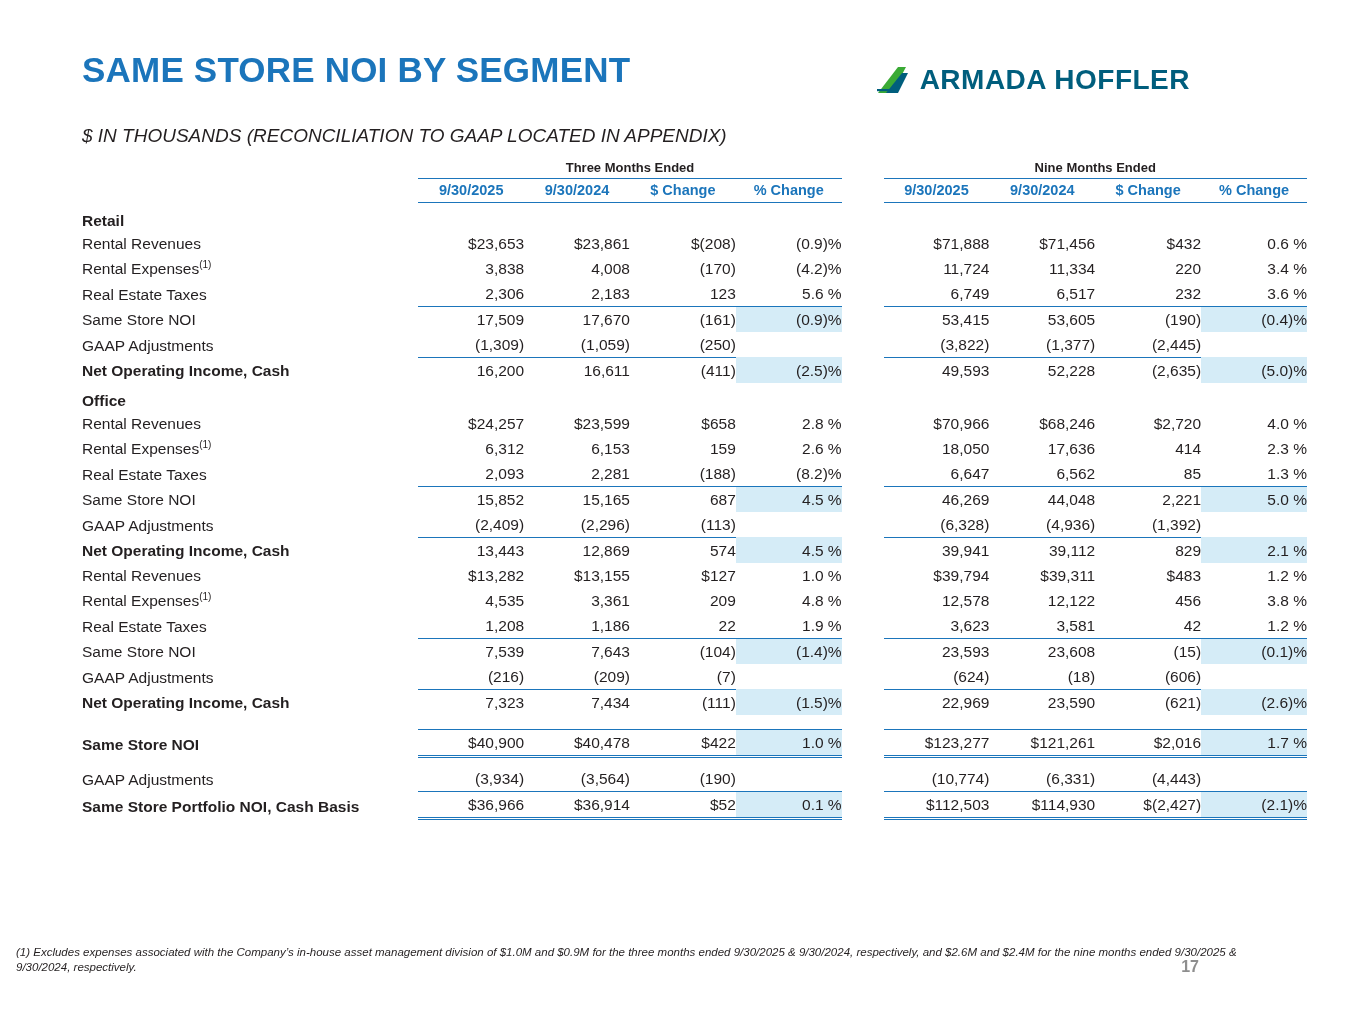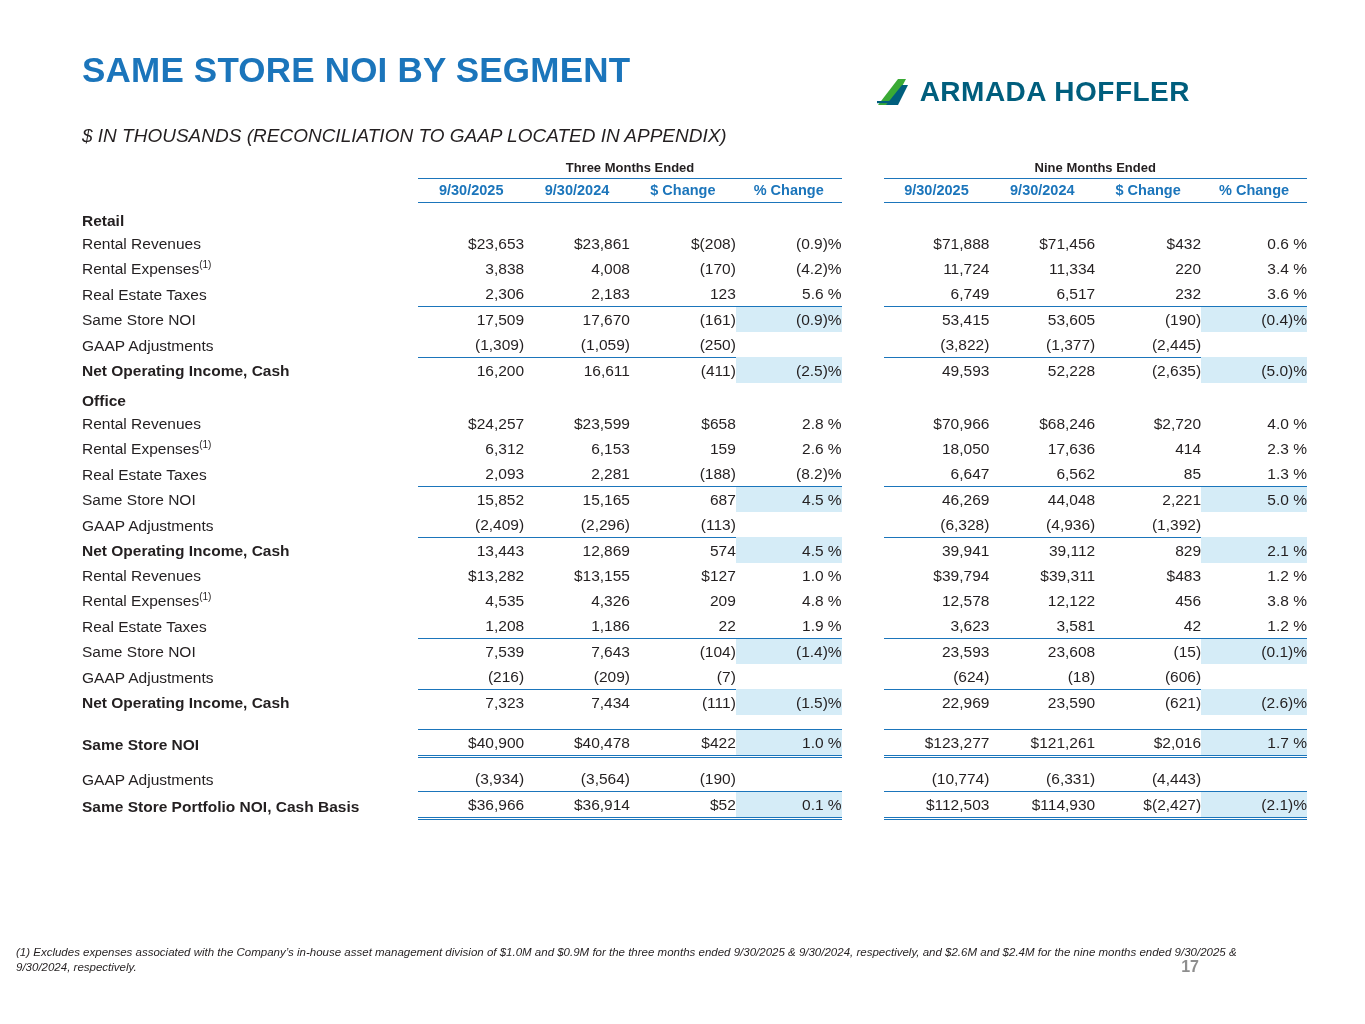--- a/index.html
+++ b/index.html
@@ -35,21 +35,21 @@
     left: 82px;
     top: 105px;
     font-size: 19px;
     font-style: italic;
     color: #231f20;
     margin-top: 20px;
   }
   .logo {
     position: absolute;
     right: 65px;
-    top: 76px;
+    top: 64px;
     display: flex;
     align-items: center;
     gap: 10px;
   }
   .logo-mark {
     width: 34px;
     height: 30px;
   }
   .logo-text {
     font-size: 28px;
@@ -354,21 +354,21 @@
         <td class="c-num">1.0 %</td>
         <td></td>
         <td class="c-num">$39,794</td>
         <td class="c-num">$39,311</td>
         <td class="c-num">$483</td>
         <td class="c-num">1.2 %</td>
       </tr>
       <tr class="row">
         <td class="ind1">Rental Expenses<sup style="font-size:10px;">(1)</sup></td>
         <td class="c-num">4,535</td>
-        <td class="c-num">4,326</td>
+        <td class="c-num">3,361</td>
         <td class="c-num">209</td>
         <td class="c-num">4.8 %</td>
         <td></td>
         <td class="c-num">12,578</td>
         <td class="c-num">12,122</td>
         <td class="c-num">456</td>
         <td class="c-num">3.8 %</td>
       </tr>
       <tr class="row">
         <td class="ind1">Real Estate Taxes</td>

